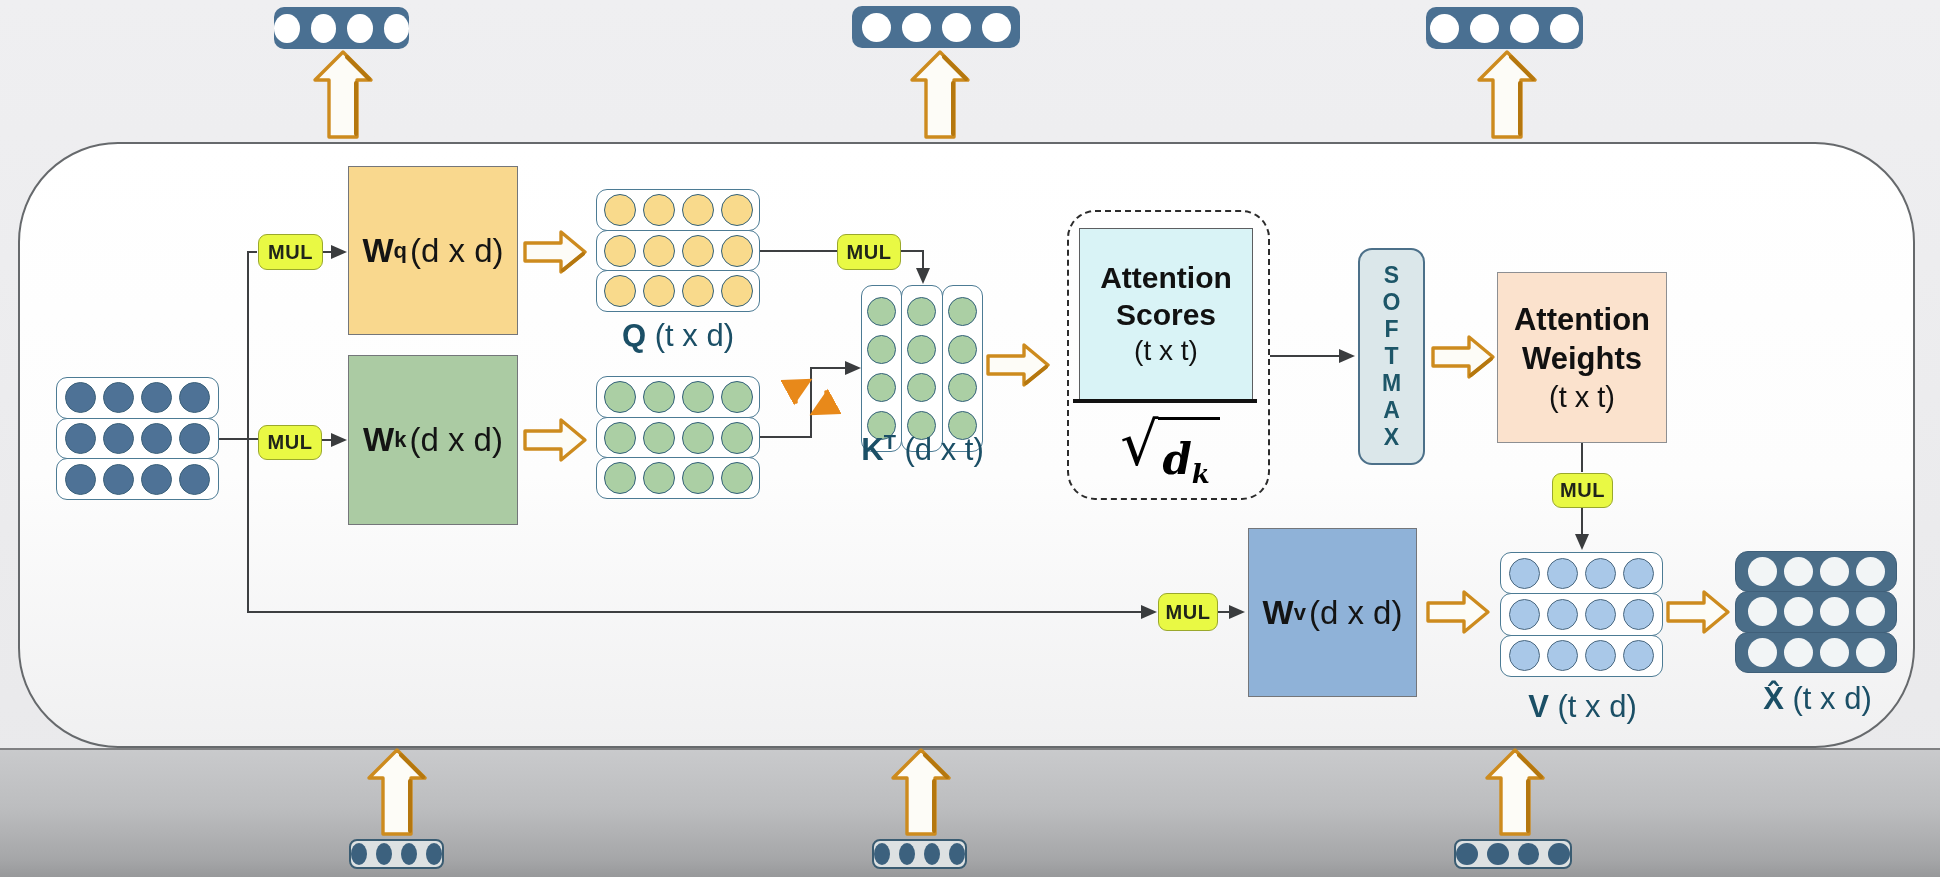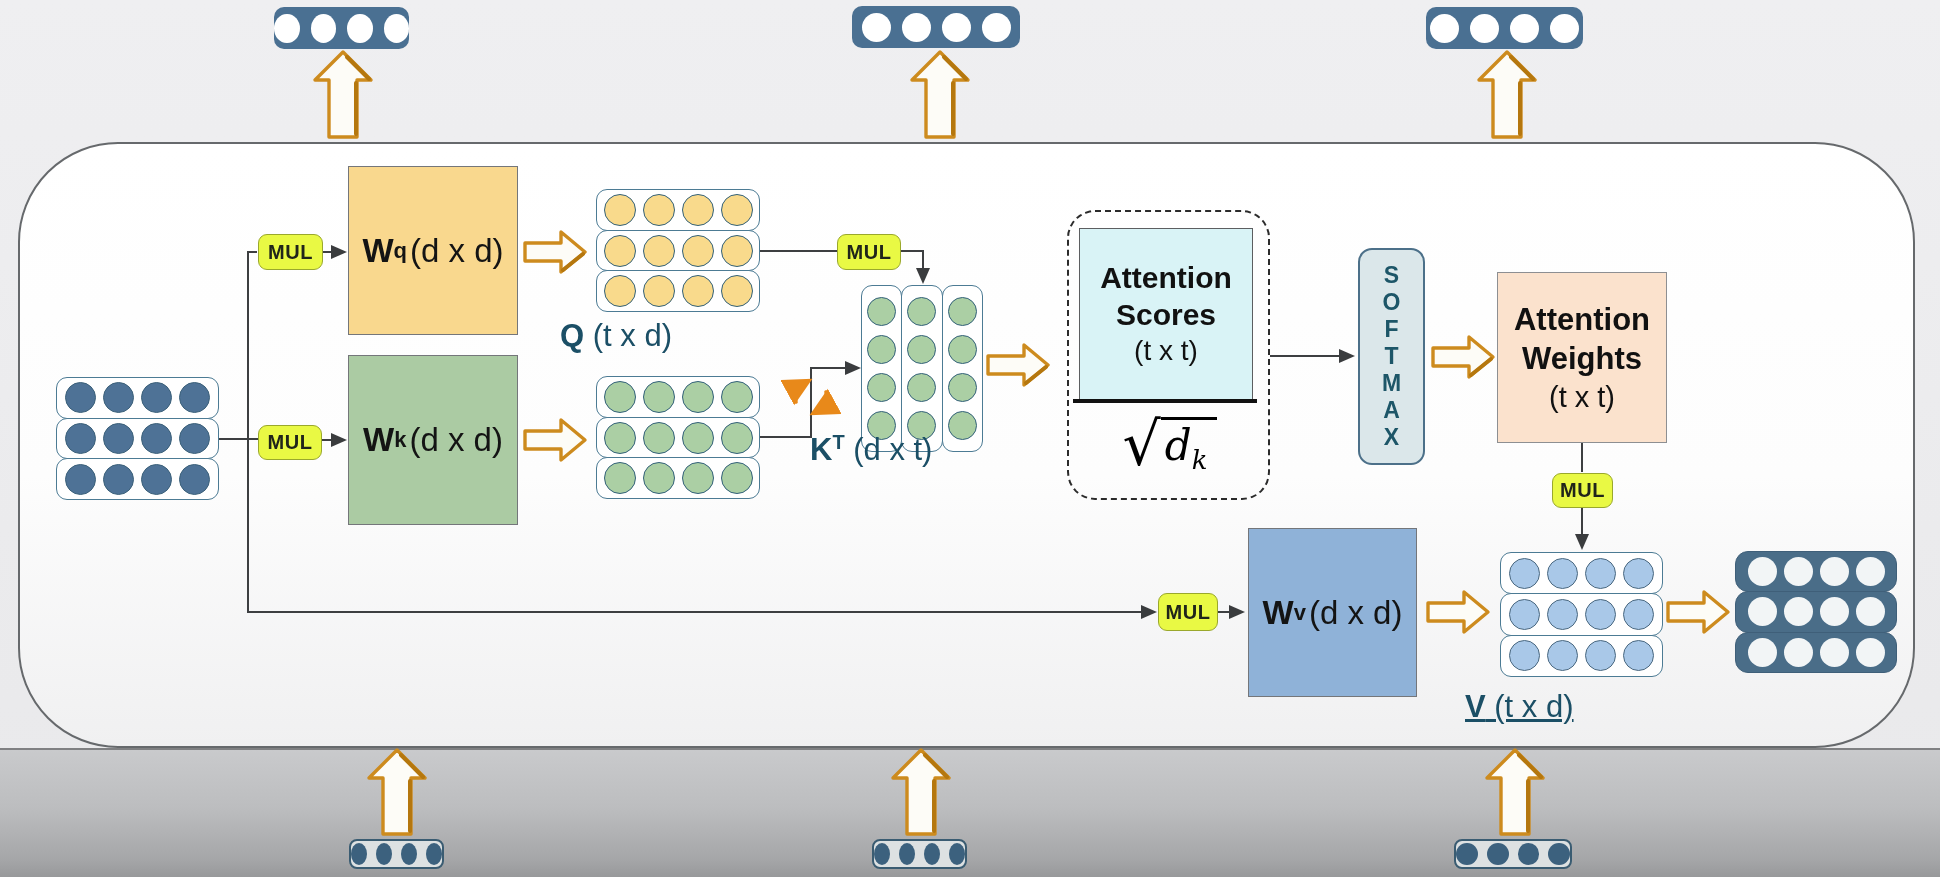--- a/index.html
+++ b/index.html
@@ -32,21 +32,21 @@
          box-sizing:border-box;margin-left:-1px;}
   .circle{border-radius:50%;box-sizing:border-box;border:1.6px solid var(--circ-border);}
   .m-x .circle{width:31px;height:31px;background:var(--circle-x);border-color:#3c617a;}
   .m-q .circle{width:32px;height:32px;background:var(--circle-q);}
   .m-k .circle{width:32px;height:32px;background:var(--circle-k);}
   .m-kt .circle{width:29px;height:29px;background:var(--circle-k);}
   .m-v .circle{width:31px;height:31px;background:var(--circle-v);border-color:#4a6880;}
   .m-xhat .mrow{background:var(--xhat-row-bg);border-color:#3f5f79;border-radius:13px;}
   .m-xhat .circle{width:29px;height:29px;background:var(--xhat-circle);border:none;}
   
-  .mat-label{font-size:31px;font-weight:500;color:var(--teal-text);white-space:nowrap;}
+  .mat-label{font-size:31px;font-weight:500;color:var(--teal-text);text-align:center;white-space:nowrap;}
   .mat-label b{font-weight:800;}
   .mat-label sup{font-size:20px;font-weight:800;}
   .wbox{display:flex;align-items:center;justify-content:center;box-sizing:border-box;
         border:1.6px solid #74767a;font-size:33px;color:#141414;white-space:nowrap;}
   .wbox b{font-weight:800;}
   .wbox sup{font-size:22px;font-weight:800;margin-right:3px;}
   .wq{background:var(--wq-bg);}
   .wk{background:var(--wk-bg);}
   .wv{background:var(--wv-bg);}
   .mul{display:flex;align-items:center;justify-content:center;background:var(--mul-bg);
@@ -56,21 +56,21 @@
   .dashed-box{border:2.5px dashed #2b2b2b;border-radius:28px;box-sizing:border-box;background:transparent;}
   .scores-box{background:var(--scores-bg);border:1.6px solid #5c5e60;box-sizing:border-box;
        display:flex;flex-direction:column;align-items:center;justify-content:center;}
   .scores-box .l1,.scores-box .l2{font-size:30px;font-weight:800;color:#111;line-height:37px;}
   .scores-box .l3{font-size:28px;font-weight:500;color:#111;line-height:36px;}
   .frac-bar{background:#111;}
   .sqrt{display:flex;align-items:flex-start;justify-content:center;
        font-family:"DejaVu Serif",serif;color:#000;}
   .sqrt .rad{font-size:60px;line-height:60px;font-style:normal;margin-top:6px;}
   .sqrt .under{border-top:3.5px solid #000;font-size:42px;line-height:52px;font-style:italic;
-       padding:0 10px 0 4px;margin-top:9px;}
+       padding:14px 10px 0 4px;margin-top:9px;font-weight:bold;}
   .sqrt .under sub{font-size:26px;font-style:italic;}
   .softmax{background:var(--softmax-bg);border:2px solid var(--softmax-border);border-radius:14px;
        display:flex;flex-direction:column;align-items:center;justify-content:center;
        box-sizing:border-box;}
   .softmax .sletter{font-size:23px;font-weight:800;color:#1d5668;line-height:27px;}
   .weights-box{background:var(--weights-bg);border:1.6px solid #8d8f92;box-sizing:border-box;
        display:flex;flex-direction:column;align-items:center;justify-content:center;}
   .weights-box .l1,.weights-box .l2{font-size:31px;font-weight:800;color:#111;line-height:39px;}
   .weights-box .l3{font-size:29px;font-weight:500;color:#111;line-height:38px;}
   svg.overlay{position:absolute;left:0;top:0;pointer-events:none;}
@@ -263,21 +263,21 @@
         <div class="circle"></div>
         <div class="circle"></div>
       </div>
       <div class="mrow">
         <div class="circle"></div>
         <div class="circle"></div>
         <div class="circle"></div>
         <div class="circle"></div>
       </div>
     </div>
-  <div class="abs mat-label" style="left:1465px;top:689px;width:235px;text-decoration:underline;"><b>V</b> (t x d)</div>
+  <div class="abs mat-label" style="left:1465px;top:689px;width:235px;"><b>V</b> (t x d)</div>
 
   <div class="abs matrix m-xhat" style="left:1735px;top:552px;width:162px;height:121px;">
       <div class="mrow">
         <div class="circle"></div>
         <div class="circle"></div>
         <div class="circle"></div>
         <div class="circle"></div>
       </div>
       <div class="mrow">
         <div class="circle"></div>
@@ -285,20 +285,21 @@
         <div class="circle"></div>
         <div class="circle"></div>
       </div>
       <div class="mrow">
         <div class="circle"></div>
         <div class="circle"></div>
         <div class="circle"></div>
         <div class="circle"></div>
       </div>
     </div>
+  <div class="abs mat-label" style="left:1700px;top:681px;width:235px;"><b>X̂</b> (t x d)</div>
 
   <svg class="overlay" width="1940" height="877" viewBox="0 0 1940 877">
     <defs>
       <marker id="ah" markerWidth="9" markerHeight="8" refX="6.5" refY="3.5" orient="auto">
         <path d="M0,0 L8,3.5 L0,7 Z" fill="#3a3c3e"></path>
       </marker>
       <marker id="ahO" markerWidth="9" markerHeight="9" refX="5" refY="4" orient="auto">
         <path d="M0,0 L8,4 L0,8 Z" fill="#e8891a"></path>
       </marker>
     </defs>

